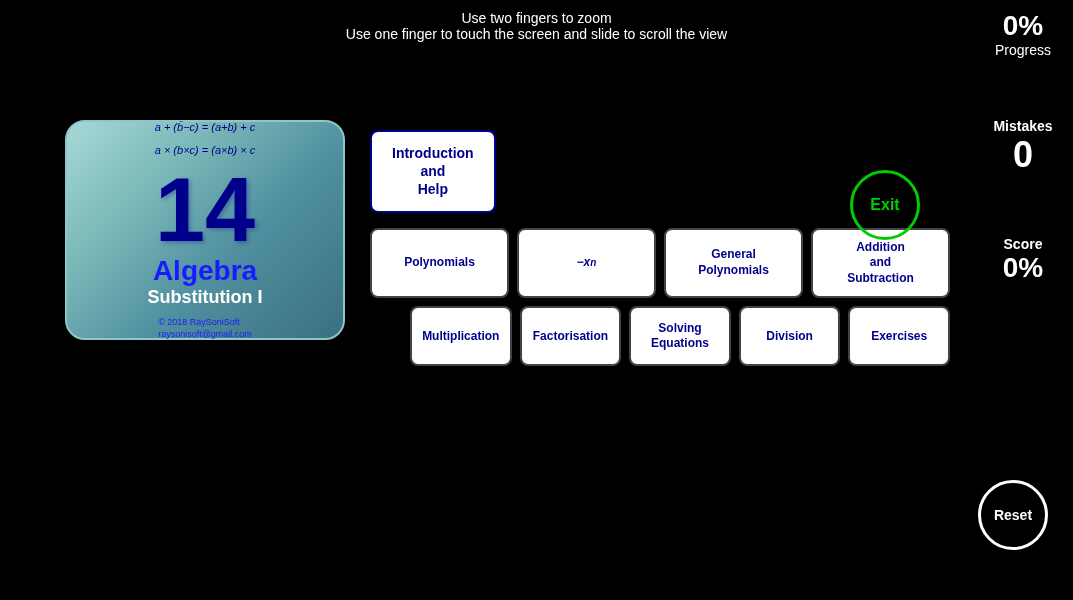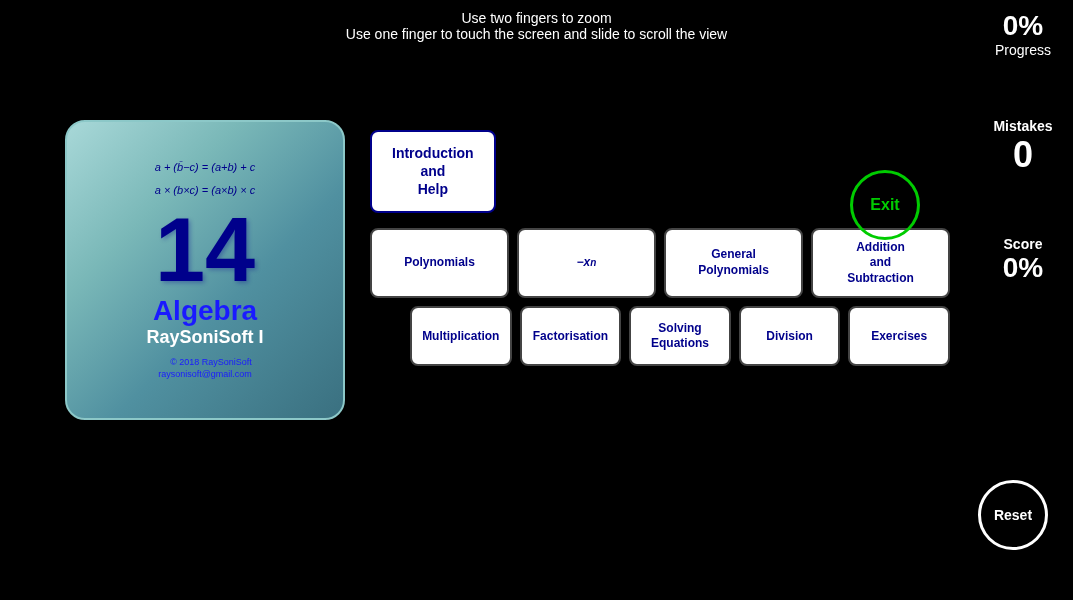--- a/index.html
+++ b/index.html
@@ -106,21 +106,21 @@
       align-items: center;
       justify-content: center;
     }
 
     
     .book-cover {
       position: absolute;
       left: 65px;
       top: 120px;
       width: 280px;
-      height: 300px;
+      height: 220px;
       background: linear-gradient(135deg, #a8d8d8 0%, #7ab8b8 30%, #5090a0 60%, #3a7080 100%);
       border-radius: 20px;
       display: flex;
       flex-direction: column;
       align-items: center;
       justify-content: center;
       padding: 10px;
       border: 2px solid #8cc8c8;
     }
 
@@ -150,21 +150,21 @@
     .book-subtitle {
       font-size: 18px;
       font-weight: bold;
       color: #fff;
       text-align: center;
     }
 
     .book-copyright {
       font-size: 9px;
       color: #1a1aff;
-      text-align: right;
+      text-align: left;
       margin-top: 8px;
       line-height: 1.4;
     }
 
     
     .main-content {
       position: absolute;
       left: 370px;
       top: 130px;
       width: 580px;
@@ -267,21 +267,21 @@
   </div>
 </div>
 
 <button class="reset-button">Reset</button>
 
 <div class="book-cover">
   <div class="book-formulas">a + (b̄−c) = (a+b) + c</div>
   <div class="book-formulas">a × (b×c) = (a×b) × c</div>
   <div class="book-number">14</div>
   <div class="book-algebra">Algebra</div>
-  <div class="book-subtitle">RaySoniSoft I</div>
+  <div class="book-subtitle">Substitution I</div>
   <div class="book-copyright">
     <div>© 2018 RaySoniSoft</div>
     <div>raysonisoft@gmail.com</div>
   </div>
 </div>
 
 <div class="main-content">
 
   <button class="exit-button">Exit</button>
 

